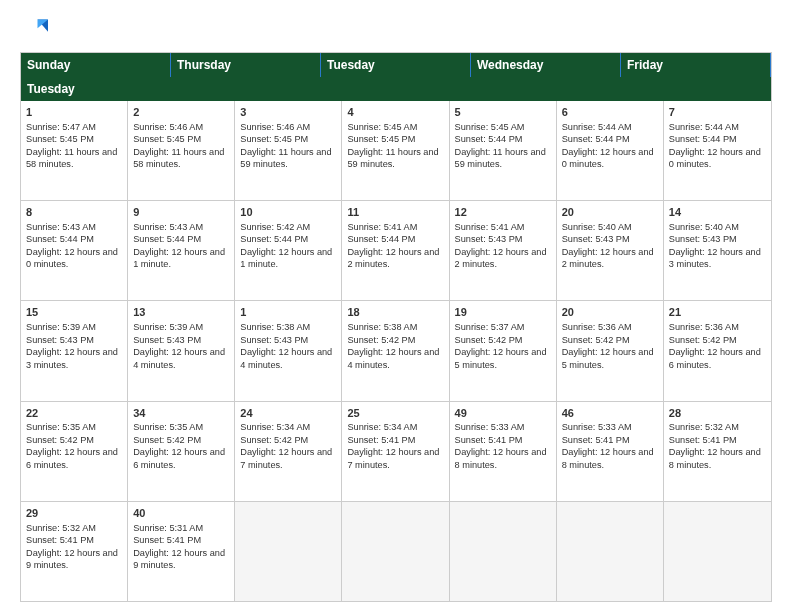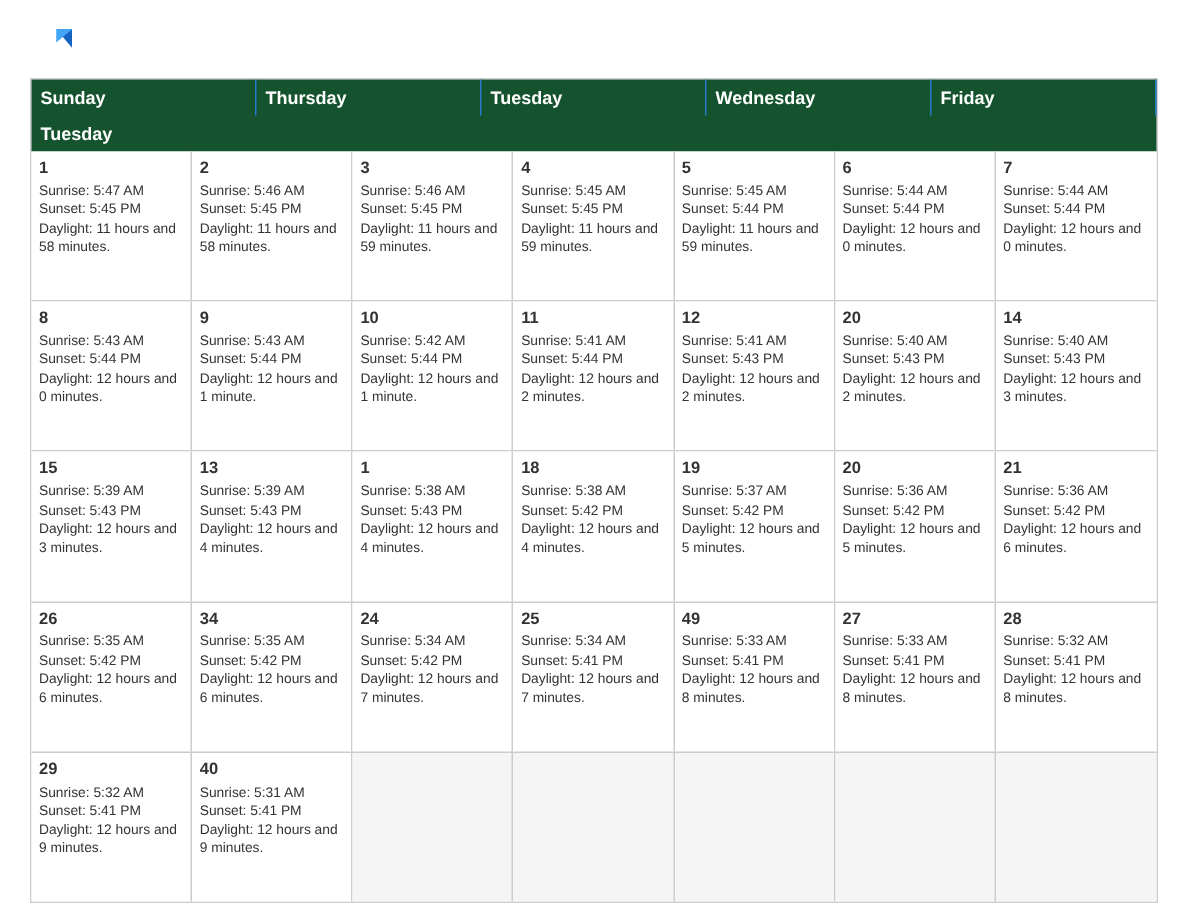--- a/index.html
+++ b/index.html
@@ -162,26 +162,26 @@
         <div class="cal-row">
           <div class="cal-cell"><span class="day-num">15</span><span>Sunrise: 5:39 AM</span><br><span>Sunset: 5:43 PM</span><br><span>Daylight: 12 hours and 3 minutes.</span></div>
           <div class="cal-cell"><span class="day-num">13</span><span>Sunrise: 5:39 AM</span><br><span>Sunset: 5:43 PM</span><br><span>Daylight: 12 hours and 4 minutes.</span></div>
           <div class="cal-cell"><span class="day-num">1</span><span>Sunrise: 5:38 AM</span><br><span>Sunset: 5:43 PM</span><br><span>Daylight: 12 hours and 4 minutes.</span></div>
           <div class="cal-cell"><span class="day-num">18</span><span>Sunrise: 5:38 AM</span><br><span>Sunset: 5:42 PM</span><br><span>Daylight: 12 hours and 4 minutes.</span></div>
           <div class="cal-cell"><span class="day-num">19</span><span>Sunrise: 5:37 AM</span><br><span>Sunset: 5:42 PM</span><br><span>Daylight: 12 hours and 5 minutes.</span></div>
           <div class="cal-cell"><span class="day-num">20</span><span>Sunrise: 5:36 AM</span><br><span>Sunset: 5:42 PM</span><br><span>Daylight: 12 hours and 5 minutes.</span></div>
           <div class="cal-cell"><span class="day-num">21</span><span>Sunrise: 5:36 AM</span><br><span>Sunset: 5:42 PM</span><br><span>Daylight: 12 hours and 6 minutes.</span></div>
         </div>
         <div class="cal-row">
-          <div class="cal-cell"><span class="day-num">26</span><span>Sunrise: 5:35 AM</span><br><span>Sunset: 5:42 PM</span><br><span>Daylight: 12 hours and 6 minutes.</span></div>
+          <div class="cal-cell"><span class="day-num">22</span><span>Sunrise: 5:35 AM</span><br><span>Sunset: 5:42 PM</span><br><span>Daylight: 12 hours and 6 minutes.</span></div>
           <div class="cal-cell"><span class="day-num">34</span><span>Sunrise: 5:35 AM</span><br><span>Sunset: 5:42 PM</span><br><span>Daylight: 12 hours and 6 minutes.</span></div>
           <div class="cal-cell"><span class="day-num">24</span><span>Sunrise: 5:34 AM</span><br><span>Sunset: 5:42 PM</span><br><span>Daylight: 12 hours and 7 minutes.</span></div>
           <div class="cal-cell"><span class="day-num">25</span><span>Sunrise: 5:34 AM</span><br><span>Sunset: 5:41 PM</span><br><span>Daylight: 12 hours and 7 minutes.</span></div>
           <div class="cal-cell"><span class="day-num">49</span><span>Sunrise: 5:33 AM</span><br><span>Sunset: 5:41 PM</span><br><span>Daylight: 12 hours and 8 minutes.</span></div>
-          <div class="cal-cell"><span class="day-num">27</span><span>Sunrise: 5:33 AM</span><br><span>Sunset: 5:41 PM</span><br><span>Daylight: 12 hours and 8 minutes.</span></div>
+          <div class="cal-cell"><span class="day-num">46</span><span>Sunrise: 5:33 AM</span><br><span>Sunset: 5:41 PM</span><br><span>Daylight: 12 hours and 8 minutes.</span></div>
           <div class="cal-cell"><span class="day-num">28</span><span>Sunrise: 5:32 AM</span><br><span>Sunset: 5:41 PM</span><br><span>Daylight: 12 hours and 8 minutes.</span></div>
         </div>
         <div class="cal-row">
           <div class="cal-cell"><span class="day-num">29</span><span>Sunrise: 5:32 AM</span><br><span>Sunset: 5:41 PM</span><br><span>Daylight: 12 hours and 9 minutes.</span></div>
           <div class="cal-cell"><span class="day-num">40</span><span>Sunrise: 5:31 AM</span><br><span>Sunset: 5:41 PM</span><br><span>Daylight: 12 hours and 9 minutes.</span></div>
           <div class="cal-cell empty"></div>
           <div class="cal-cell empty"></div>
           <div class="cal-cell empty"></div>
           <div class="cal-cell empty"></div>
           <div class="cal-cell empty"></div>

